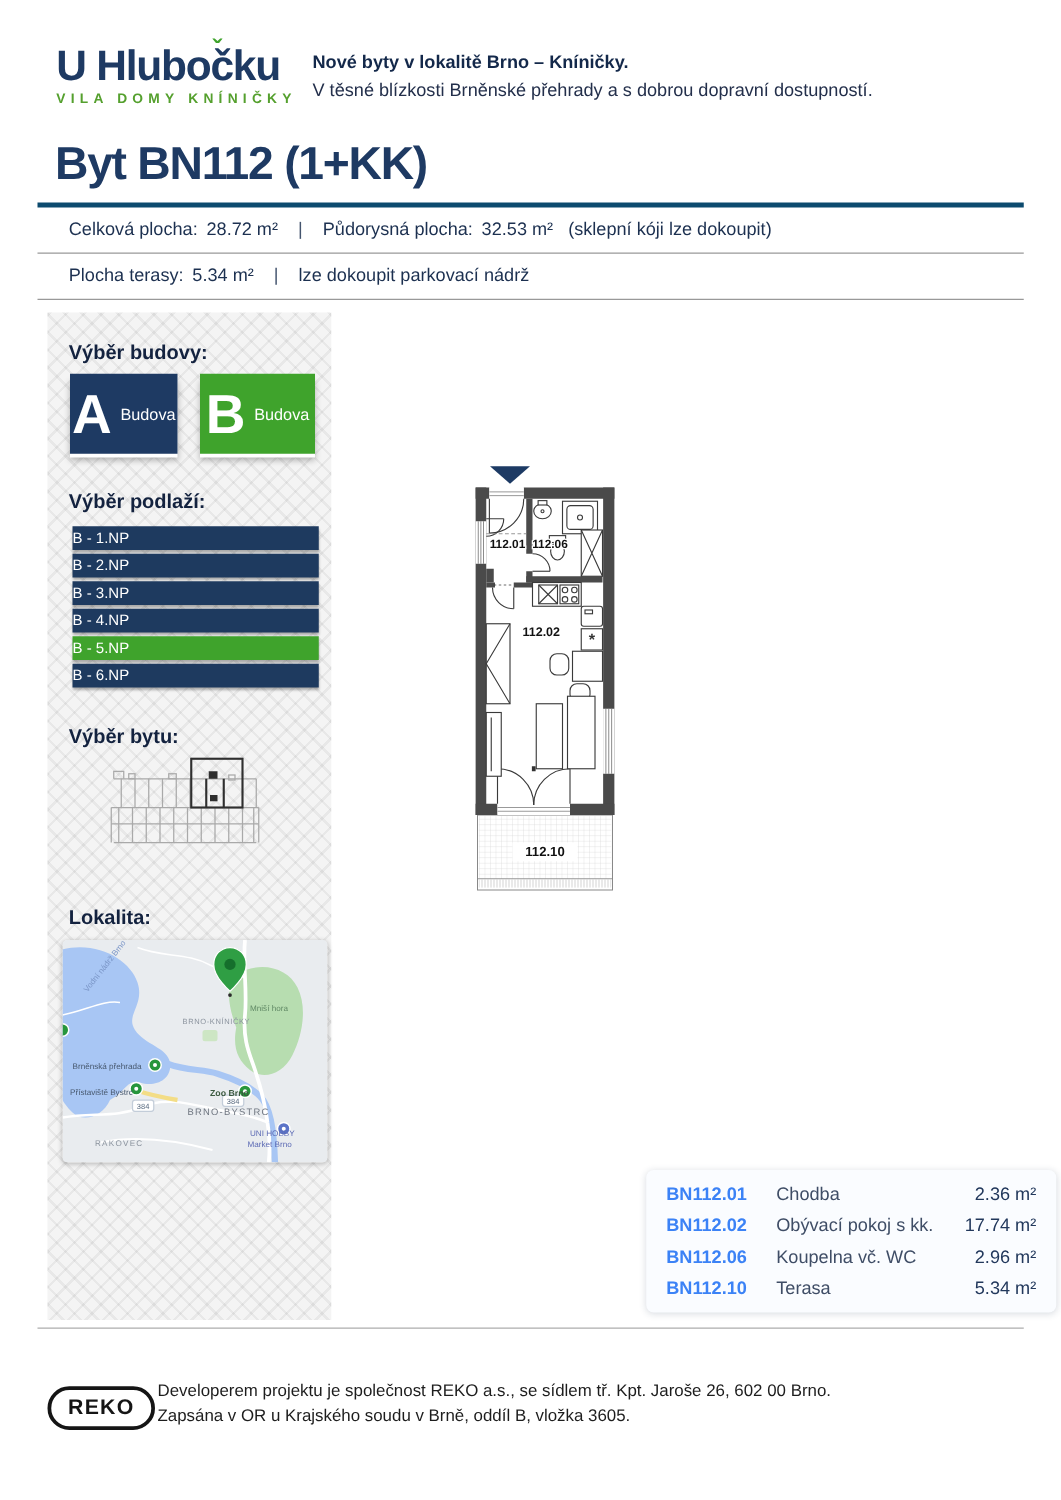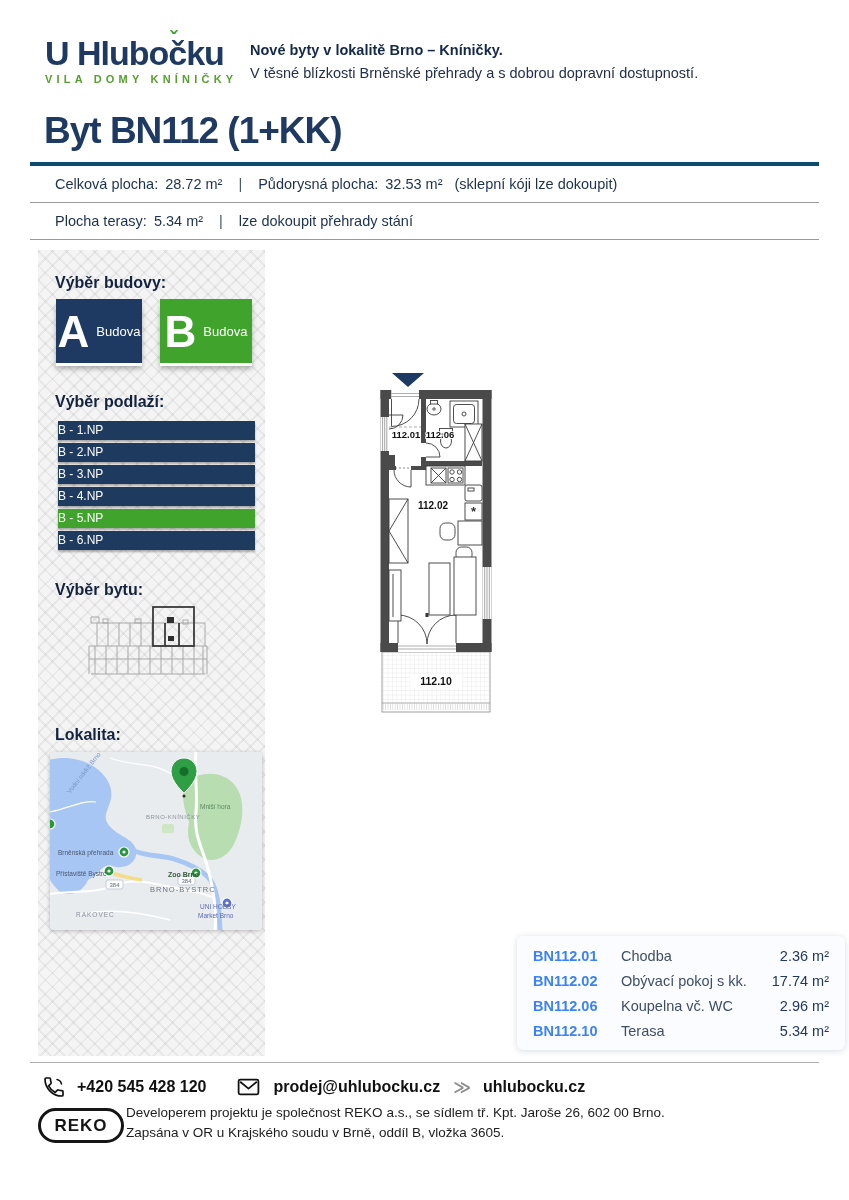--- a/index.html
+++ b/index.html
@@ -47,21 +47,21 @@
   .room-row{display:grid;grid-template-columns:88px 1fr auto;align-items:center;height:25px;font-size:14.5px;}
   .room-code{font-weight:bold;color:#3b82f6;}
   .room-name{color:#3f4d66;}
   .room-area{color:#22385c;text-align:right;}
 
   
   .footer-line{border-top:1px solid #adadad;width:789px;}
   .contacts{display:flex;align-items:center;height:30px;color:#111;}
   .c-strong{font-size:16px;font-weight:bold;color:#111;}
   .chev{color:#8f8f8f;font-size:17px;font-weight:bold;}
-  .reko-row{display:flex;align-items:center;}
+  .reko-row{display:flex;align-items:flex-end;}
   .reko-oval{min-width:68px;height:29px;border:3.5px solid #151515;border-radius:18px;display:flex;
              align-items:center;justify-content:center;font-size:17px;font-weight:bold;color:#151515;
              letter-spacing:1px;padding:0 6px;margin-top:5px;}
   .dev-text{margin-left:2px;font-size:13.5px;color:#1d1d1d;line-height:1.5;}
 
   svg text{font-family:"Liberation Sans","DejaVu Sans",sans-serif;}
 </style>
 </head>
 <body>
 
@@ -87,21 +87,21 @@
       <span class="val">28.72 m²</span>
       <span class="sep">|</span>
       <span>Půdorysná plocha:</span>
       <span class="val">32.53 m²</span>
       <span class="note">(sklepní kóji lze dokoupit)</span>
     </div>
     <div class="summary-row">
       <span>Plocha terasy:</span>
       <span class="val">5.34 m²</span>
       <span class="sep">|</span>
-      <span>lze dokoupit přehrady stání</span>
+      <span>lze dokoupit parkovací nádrž</span>
     </div>
   </div>
 
   <div class="abs sidebar">
     <div class="abs side-h" style="left:17px;top:24px;">Výběr budovy:</div>
 
     <div class="abs buildings" style="left:18px;top:49px;">
       <div class="bbtn bbtn-a">
         <span class="big">A</span>
         <span class="sm">Budova</span>
@@ -348,34 +348,20 @@
     </div>
     <div class="room-row">
       <span class="room-code">BN112.10</span>
       <span class="room-name">Terasa</span>
       <span class="room-area">5.34 m²</span>
     </div>
   </div>
 
   <div class="abs footer-line" style="left:30px;top:1062px;"></div>
 
-  <div class="abs contacts" style="left:42px;top:1072px;">
-    <svg width="24" height="24" viewBox="0 0 24 24">
-      <path d="M6.6 10.8c1.4 2.8 3.8 5.1 6.6 6.6l2.2-2.2c.3-.3.7-.4 1-.2 1.1.4 2.3.6 3.6.6.6 0 1 .4 1 1V20c0 .6-.4 1-1 1C10.6 21 3 13.4 3 4c0-.6.4-1 1-1h3.5c.6 0 1 .4 1 1 0 1.2.2 2.4.6 3.6.1.3 0 .7-.2 1l-2.3 2.2z" fill="none" stroke="#111" stroke-width="1.7" stroke-linejoin="round"></path>
-      <path d="M15 4.5 C17.5 5 19 6.5 19.5 9" fill="none" stroke="#111" stroke-width="1.5" stroke-linecap="round"></path>
-    </svg>
-    <span class="c-strong" style="margin-left:11px;">+420 545 428 120</span>
-    <svg width="25" height="20" viewBox="0 0 24 19" style="margin-left:30px;">
-      <rect x="2.5" y="2.5" width="19" height="14" rx="1.5" fill="none" stroke="#111" stroke-width="1.7"></rect>
-      <path d="M4 4.5 L12 11 L20 4.5" fill="none" stroke="#111" stroke-width="1.7" stroke-linejoin="round"></path>
-    </svg>
-    <span class="c-strong" style="margin-left:12px;">prodej@uhlubocku.cz</span>
-    <span class="chev" style="margin-left:13px;">≫</span>
-    <span class="c-strong" style="margin-left:12px;">uhlubocku.cz</span>
-  </div>
 
   <div class="abs reko-row" style="left:38px;top:1103px;">
     <div class="reko-oval">REKO</div>
     <div class="dev-text">
       <div>Developerem projektu je společnost REKO a.s., se sídlem tř. Kpt. Jaroše 26, 602 00 Brno.</div>
       <div>Zapsána v OR u Krajského soudu v Brně, oddíl B, vložka 3605.</div>
     </div>
   </div>
 
 </div>

